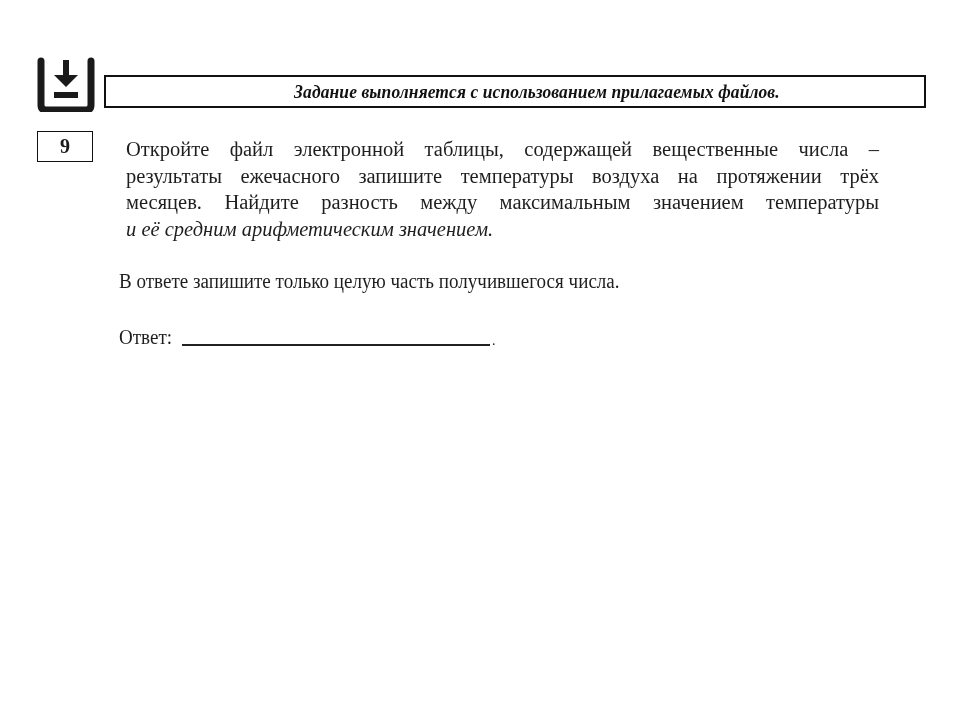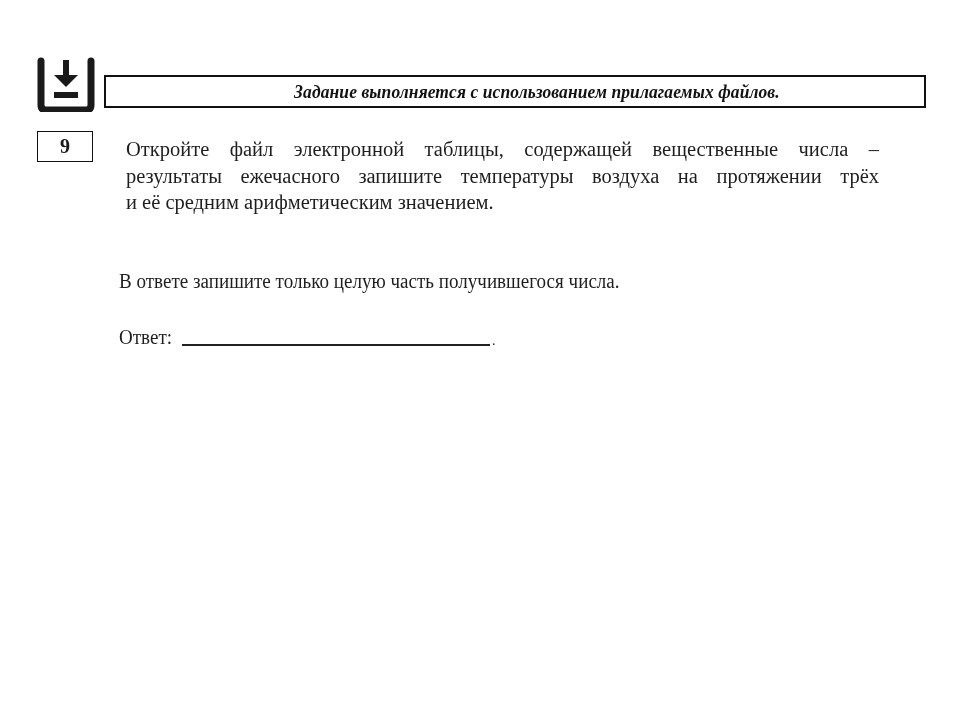--- a/index.html
+++ b/index.html
@@ -8,21 +8,21 @@
   .icon { position:absolute; left:36px; top:57px; width:60px; height:55px; }
   .header-box { position:absolute; left:104px; top:75px; width:774px; height:29px;
                 border:2px solid #111; box-sizing:content-box; display:flex; align-items:center; justify-content:center;padding-left:44px; }
   .header-text { font-style:italic; font-weight:bold; font-size:19px; letter-spacing:0.1px; color:#111;
                  transform:scaleX(0.92); white-space:nowrap; }
   .num-box { position:absolute; left:37px; top:131px; width:54px; height:29px; border:1.5px solid #111;
              display:flex; align-items:center; justify-content:center; font-weight:bold; font-size:20px; }
   .para { position:absolute; left:119px; top:136px; width:760px; font-size:20.5px; line-height:26.5px;
           text-align:justify; text-align-last:left; color:#1e1e1e; }
   .para-line { display:block; text-align:justify; text-align-last:justify; white-space:nowrap;margin-left:7px; }
-  .para-line.last { text-align-last:left; }
+  .para-line.last { text-align-last:left;font-style:italic; }
   .note { position:absolute; left:119px; top:270px; font-size:20.5px; color:#1e1e1e; transform-origin:left top; transform:scaleX(0.93); white-space:nowrap; }
   .answer { position:absolute; left:119px; top:326px; font-size:20.5px; color:#1e1e1e; display:flex; align-items:flex-end; white-space:nowrap;justify-content:center; }
   .answer-label { transform:scaleX(0.93); transform-origin:left; }
   .answer-line { display:inline-block; width:308px; height:0; border-bottom:2px solid #222; margin-left:6px; margin-bottom:3px; }
   .answer-dot { margin-left:2px; font-size:14px; }
 </style>
 </head>
 <body>
 
 <div class="icon">
@@ -36,20 +36,21 @@
 
 <div class="header-box">
   <span class="header-text">Задание выполняется с использованием прилагаемых файлов.</span>
 </div>
 
 <div class="num-box">9</div>
 
 <div class="para">
   <span class="para-line">Откройте файл электронной таблицы, содержащей вещественные числа –</span>
   <span class="para-line">результаты ежечасного запишите температуры воздуха на протяжении трёх</span>
+  <span class="para-line">месяцев. Найдите разность между максимальным значением температуры</span>
   <span class="para-line last">и её средним арифметическим значением.</span>
 </div>
 
 <div class="note">В ответе запишите только целую часть получившегося числа.</div>
 
 <div class="answer">
   <span class="answer-label">Ответ:</span>
   <span class="answer-line"></span>
   <span class="answer-dot">.</span>
 </div>

